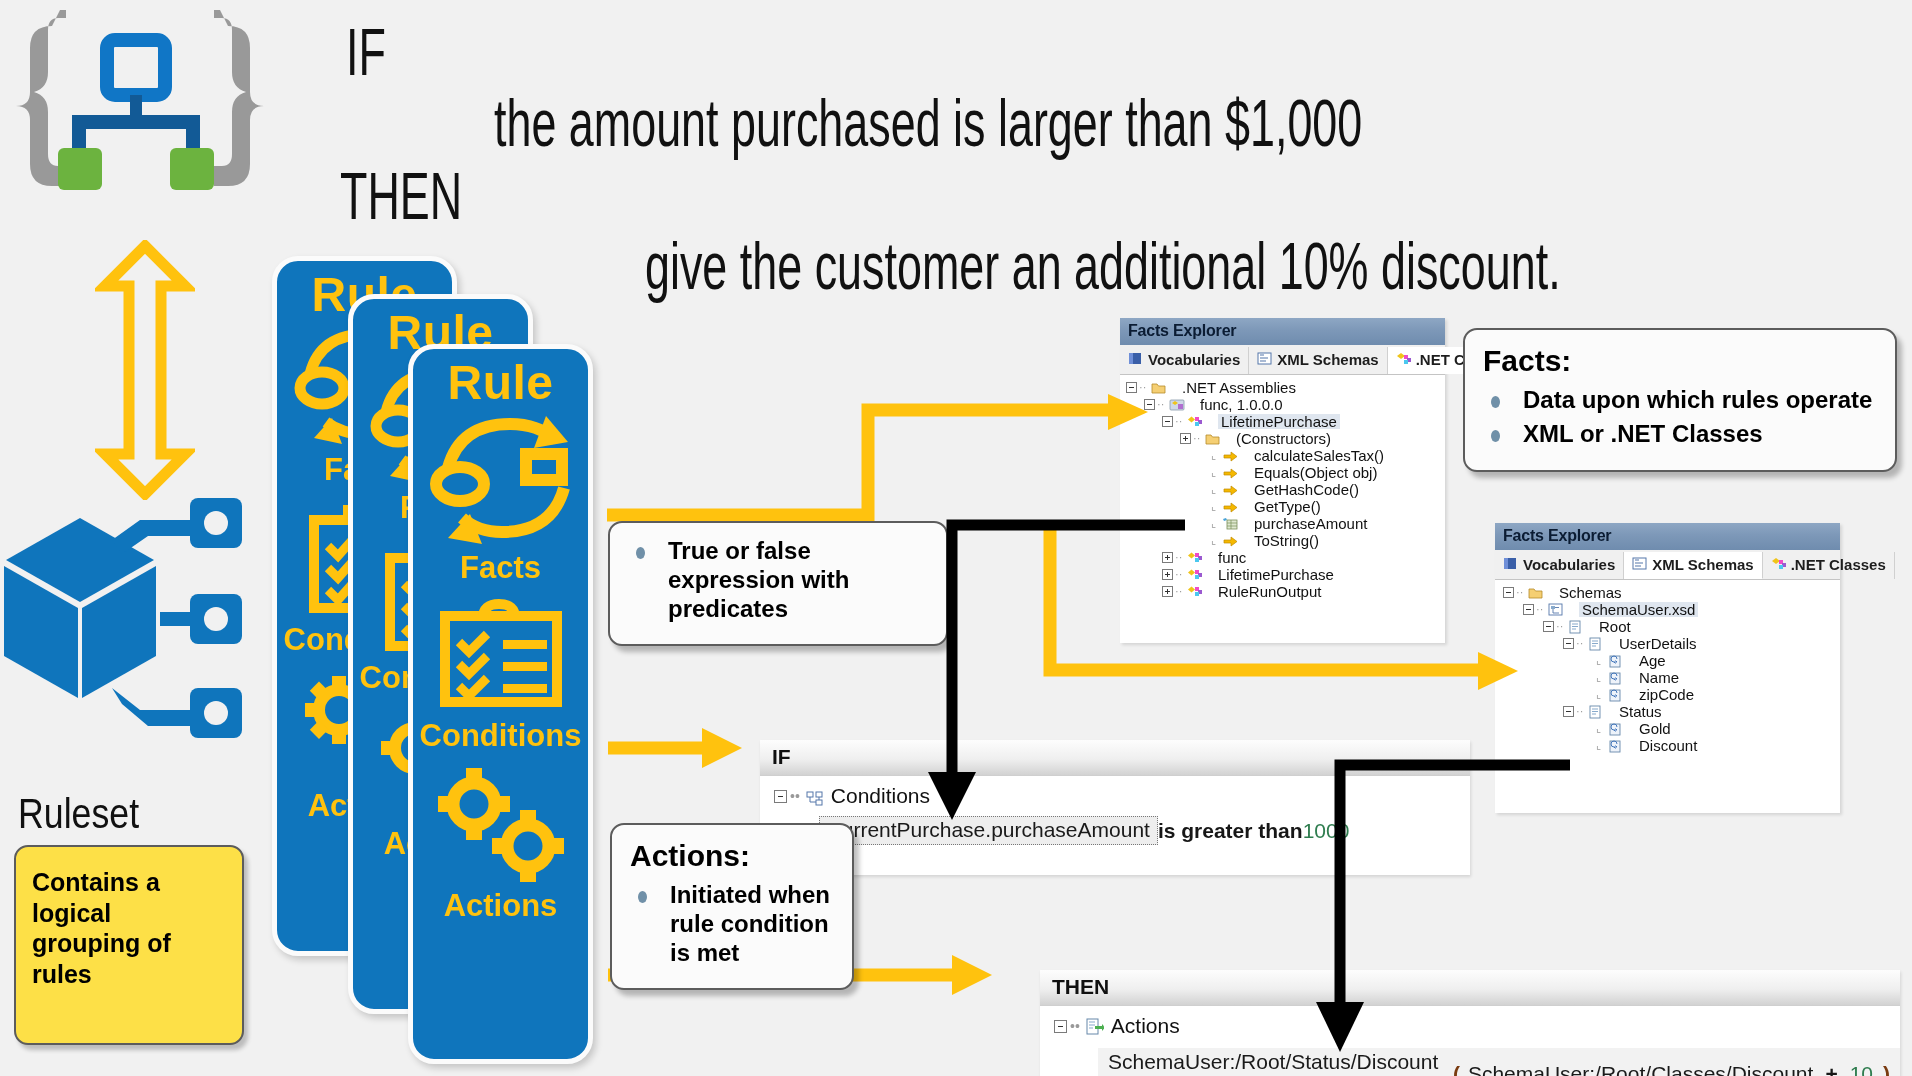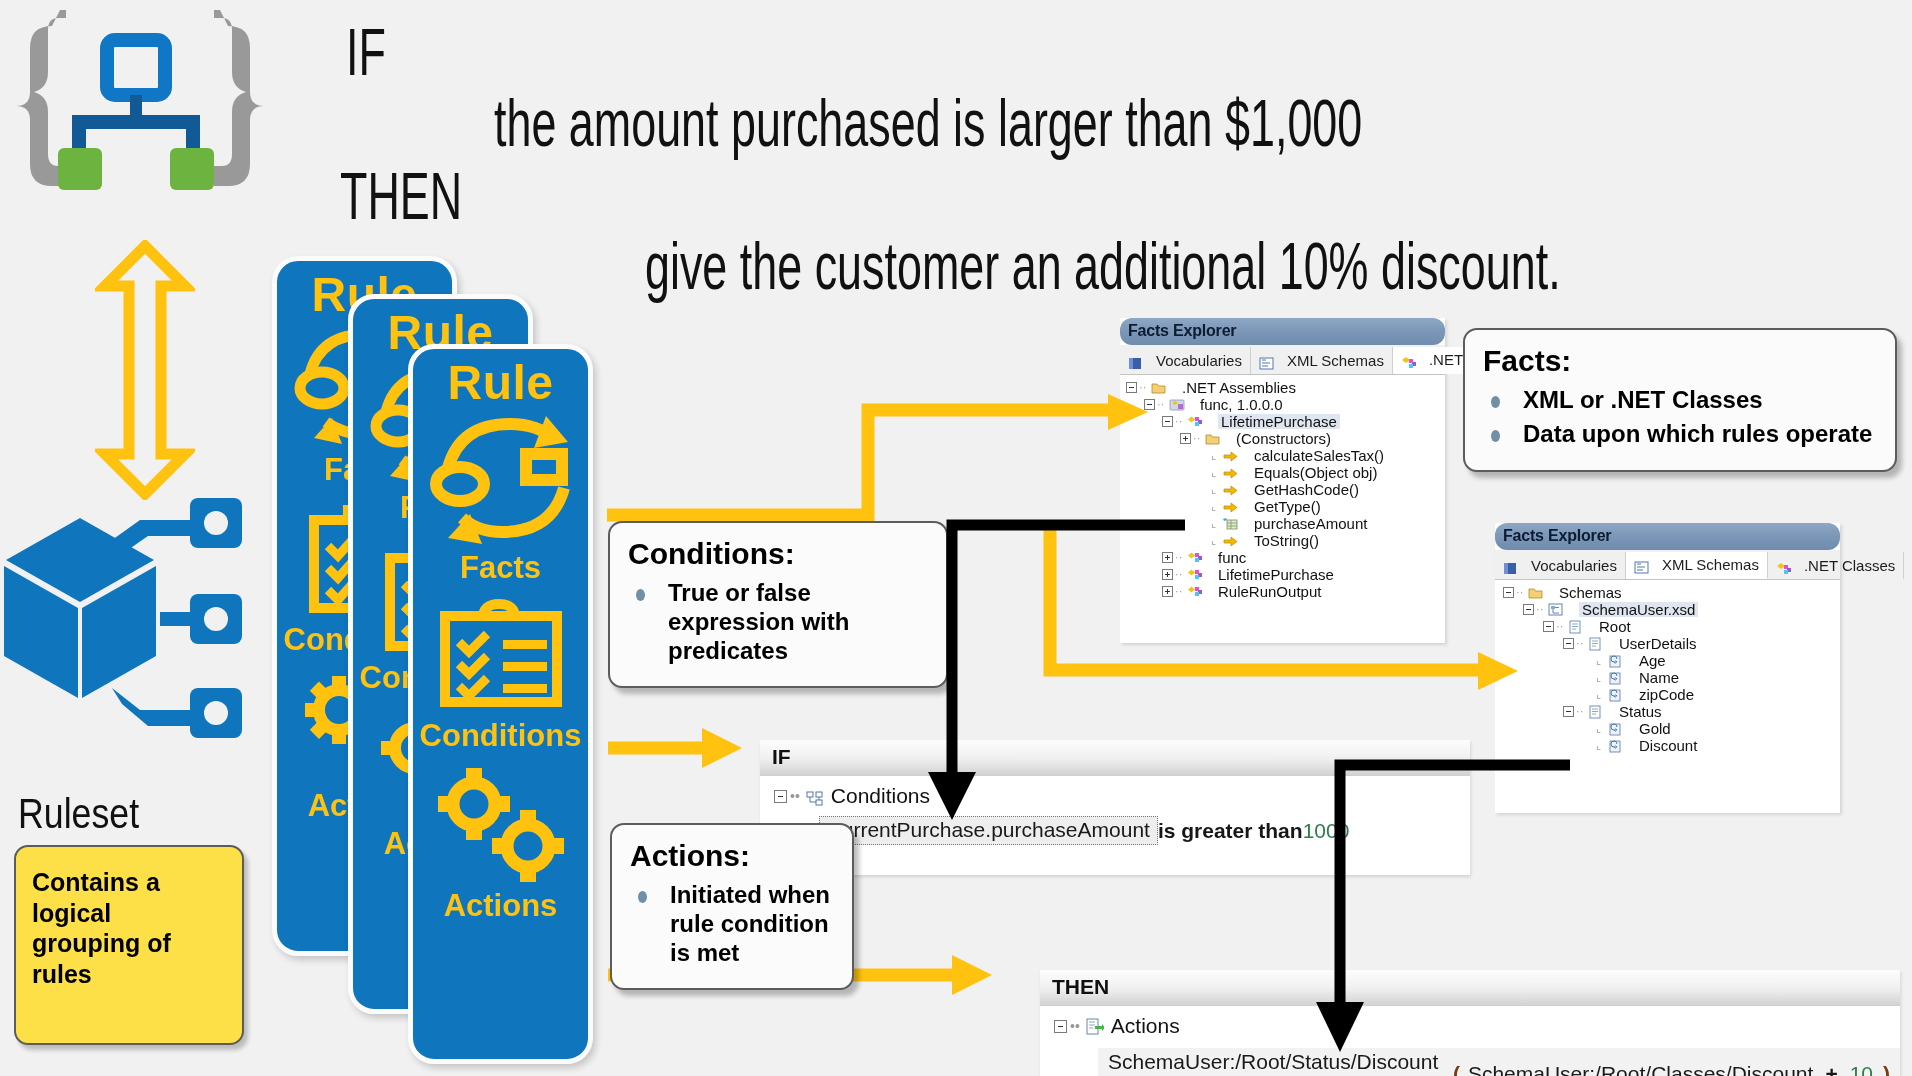--- a/index.html
+++ b/index.html
@@ -81,30 +81,29 @@
   
   .fx-window {
     position:absolute; background:#ffffff; z-index:20;
     box-shadow:2px 2px 3px rgba(0,0,0,.12);
     font-family:"Liberation Sans", sans-serif;
   }
   .fx-title {
     background:linear-gradient(to bottom,#8ea7c4 0%,#7d98b8 45%,#6f8cae 100%);
     color:#0b1c33; font-size:16px; font-weight:bold; padding:4px 16px 5px 8px;
     letter-spacing:-.2px;
-    border-radius:12px;
   }
   .fx-tabs {
     display:flex; align-items:stretch; background:#f0f0f0;
     border-bottom:1px solid #c4c4c4; font-size:15px; color:#1d1d1d;
     padding-top:2px;
   }
   .fx-tab {
-    display:flex; align-items:flex-end; gap:13px; padding:4px 8px 5px 8px;
-    border-right:1px solid #d0d0d0; white-space:nowrap;
+    display:flex; align-items:flex-start; gap:5px; padding:4px 8px 5px 8px;
+    border-right:1px solid #d0d0d0; white-space:nowrap;font-weight:bold;
   }
   .fx-tab.active { background:#ffffff; border-bottom:1px solid #ffffff; }
   .fx-body { background:#fff; padding:4px 0 6px 0; overflow:hidden; }
 
   .tnode {
     display:flex; align-items:center; font-size:15px; color:#111;
     line-height:1.0; padding:1px 0; white-space:nowrap;
   }
   .tnode .exp {
     width:11px; height:11px; border:1px solid #7a7a7a; background:#fff;
@@ -694,27 +693,26 @@
       <span class="op" style="margin:0 12px;">+</span>
       <span class="num">10</span>
       <span class="paren" style="margin-left:10px;">)</span>
     </div>
   </div>
 </div>
 
 <div class="callout" id="callout-facts">
   <h3>Facts:</h3>
   <ul>
+    <li>Data upon which rules operate</li>
     <li>XML or .NET Classes</li>
-    <li>Data upon which rules operate</li>
   </ul>
 </div>
 
 <div class="callout" id="callout-conditions">
-  <h3>Conditions:</h3>
   <ul>
     <li>True or false expression with predicates</li>
   </ul>
 </div>
 
 <div class="callout" id="callout-actions">
   <h3>Actions:</h3>
   <ul>
     <li>Initiated when rule condition is met</li>
   </ul>

